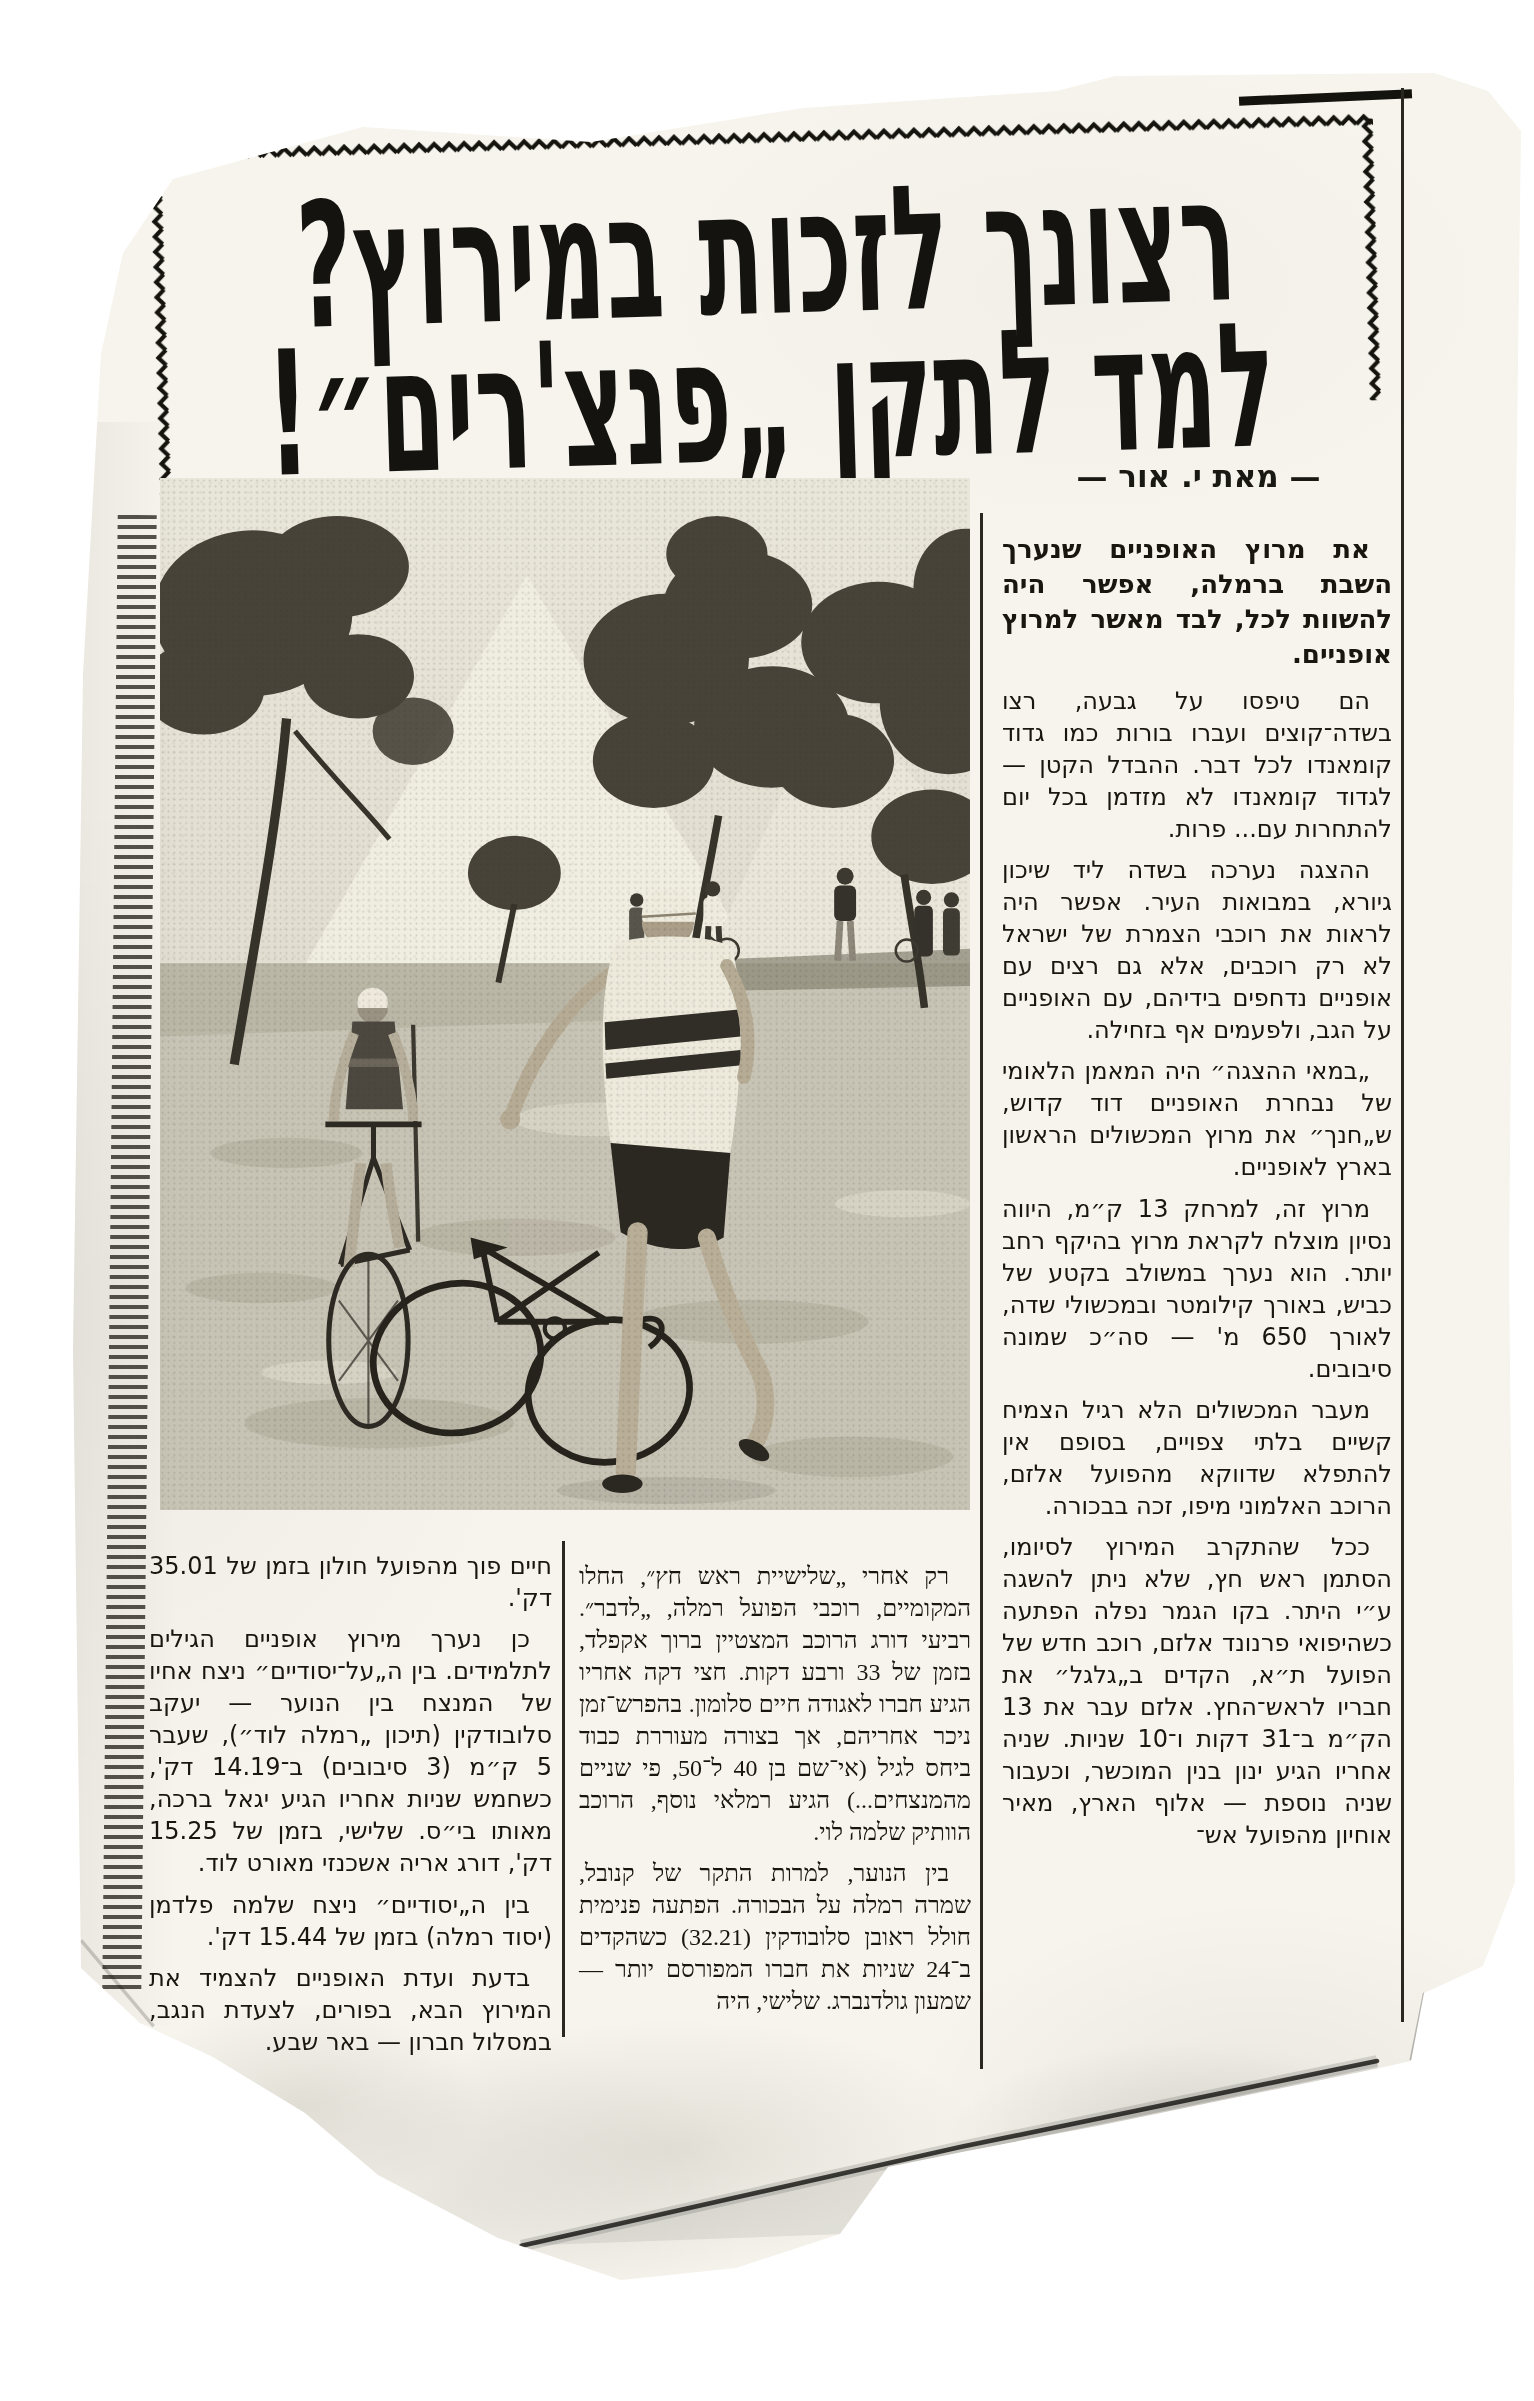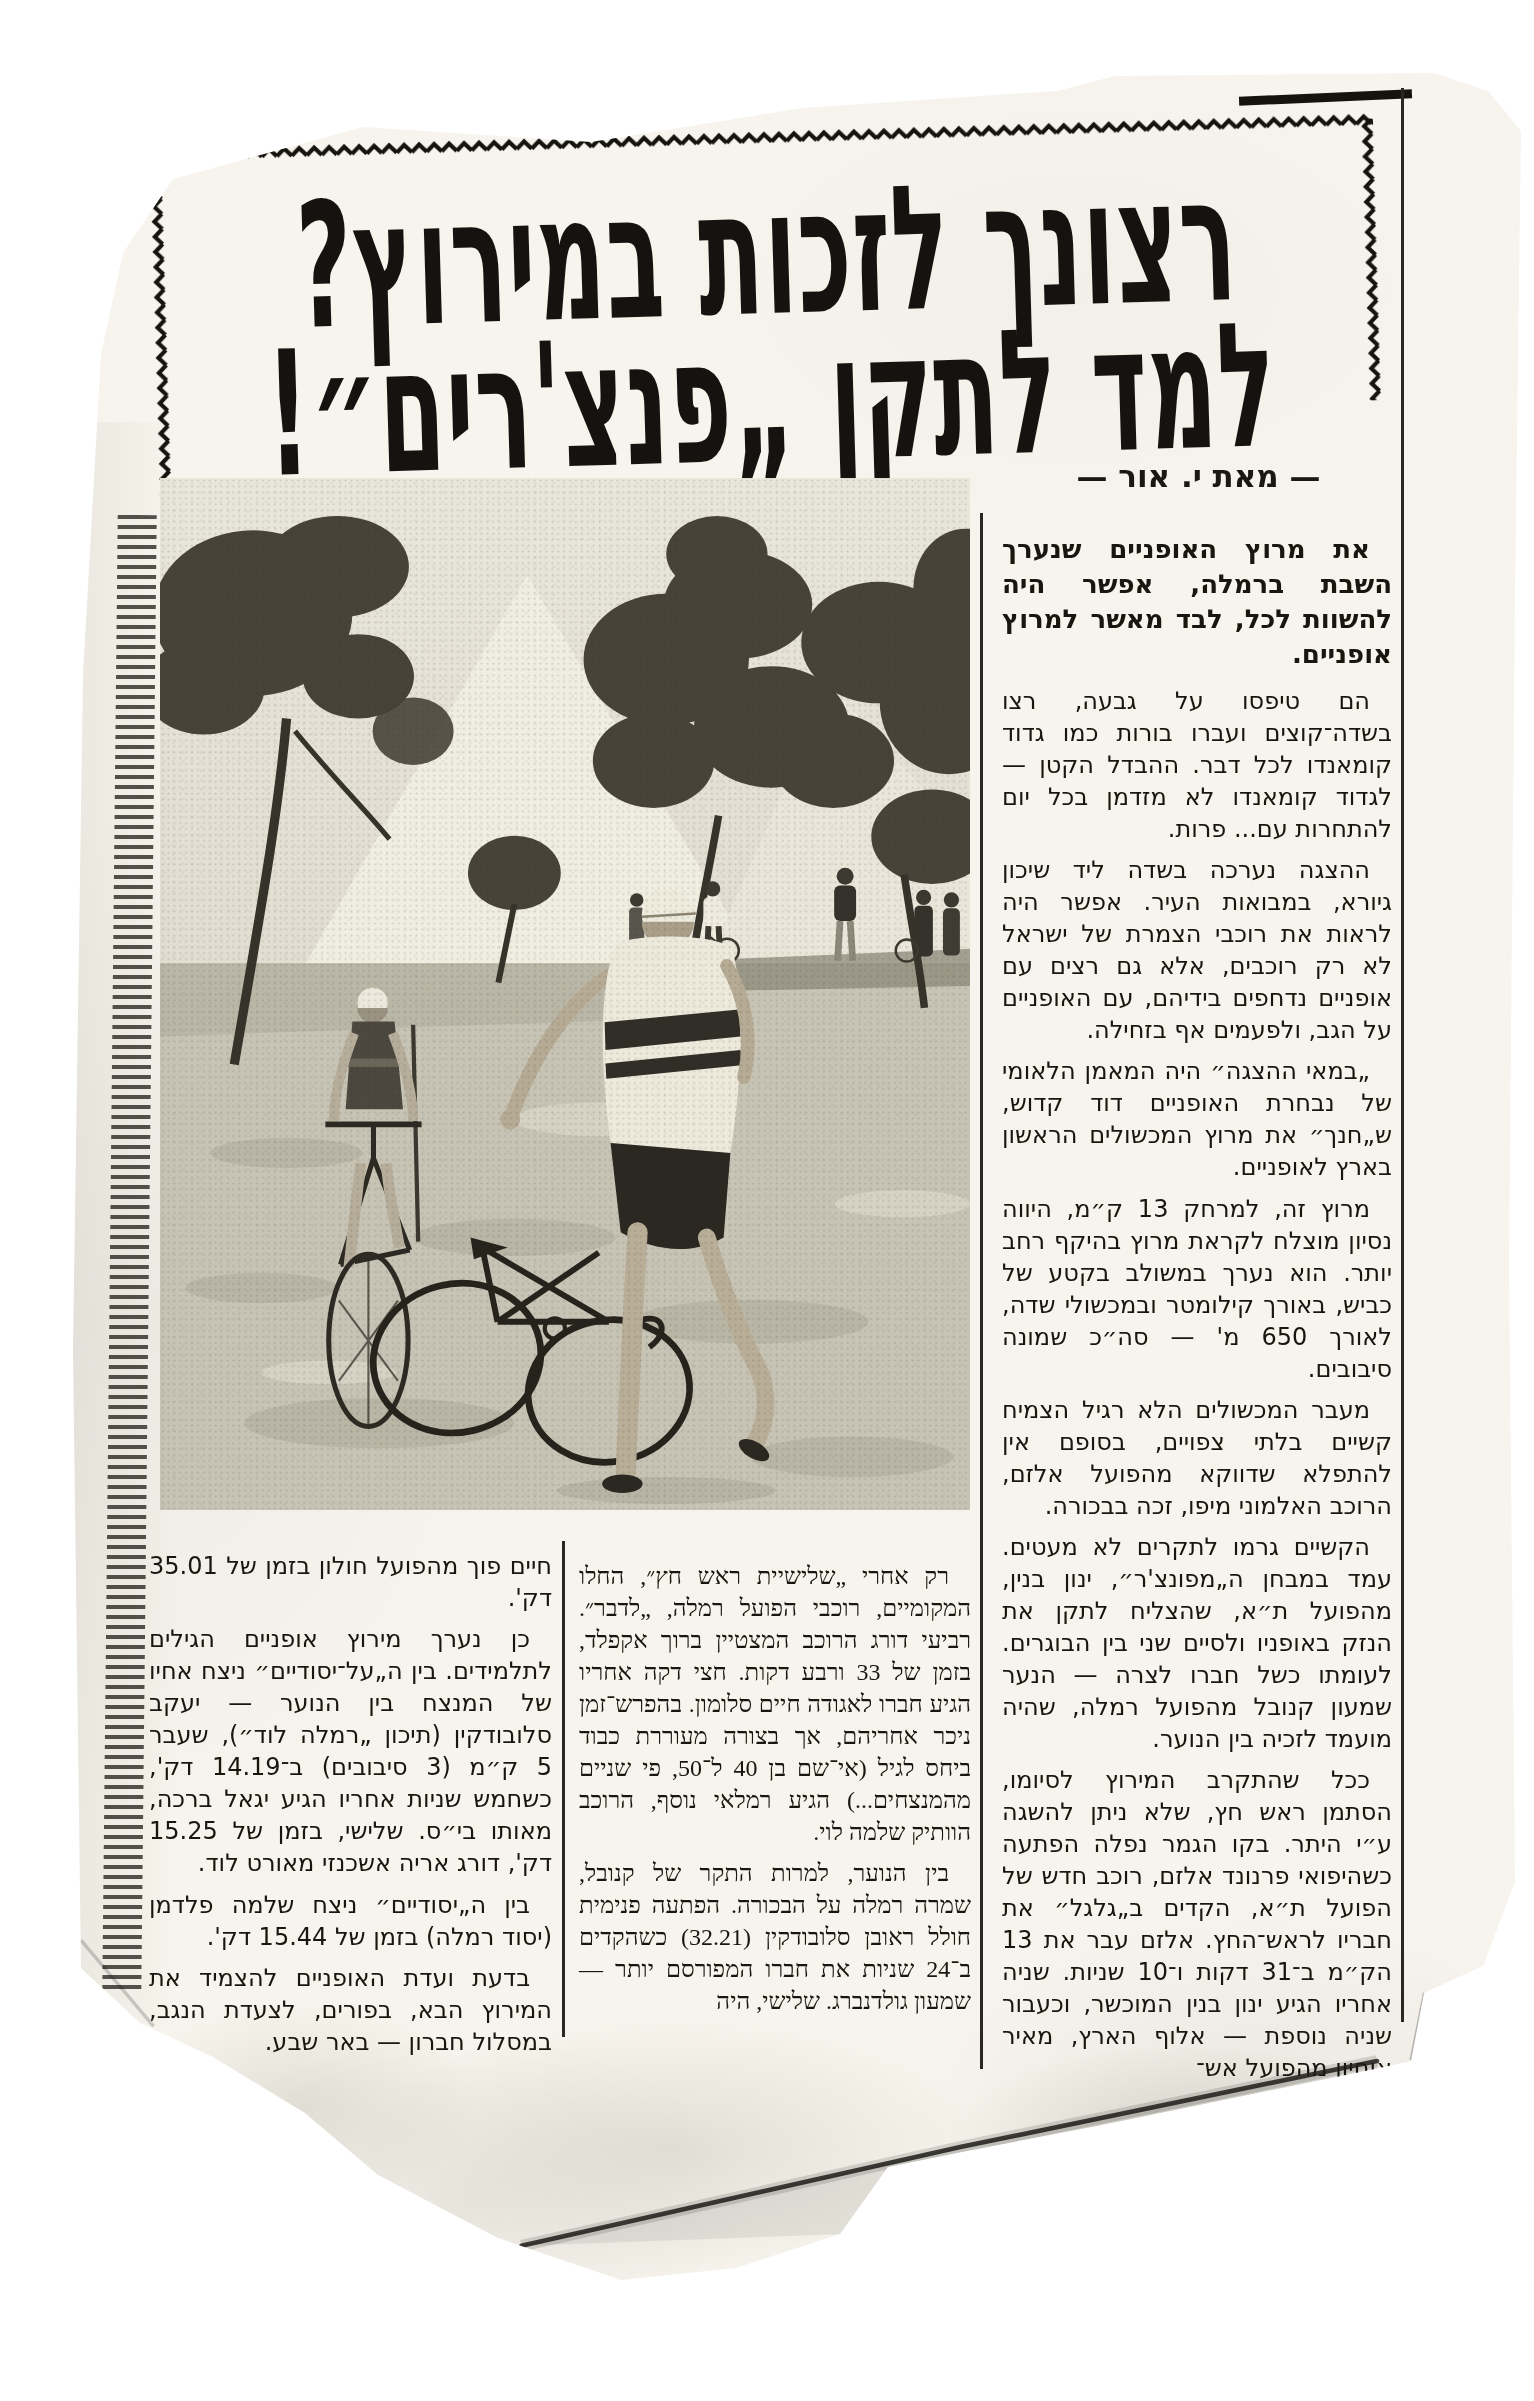--- a/index.html
+++ b/index.html
@@ -231,21 +231,20 @@
       </svg>
     </div>
 
     <div class="col right-col">
       <p class="lead">את מרוץ האופניים שנערך השבת ברמלה, אפשר היה להשוות לכל, לבד מאשר למרוץ אופניים.</p>
       <p>הם טיפסו על גבעה, רצו בשדה־קוצים ועברו בורות כמו גדוד קומאנדו לכל דבר. ההבדל הקטן — לגדוד קומאנדו לא מזדמן בכל יום להתחרות עם... פרות.</p>
       <p>ההצגה נערכה בשדה ליד שיכון גיורא, במבואות העיר. אפשר היה לראות את רוכבי הצמרת של ישראל לא רק רוכבים, אלא גם רצים עם אופניים נדחפים בידיהם, עם האופניים על הגב, ולפעמים אף בזחילה.</p>
       <p>„במאי ההצגה״ היה המאמן הלאומי של נבחרת האופניים דוד קדוש, ש„חנך״ את מרוץ המכשולים הראשון בארץ לאופניים.</p>
       <p>מרוץ זה, למרחק 13 ק״מ, היווה נסיון מוצלח לקראת מרוץ בהיקף רחב יותר. הוא נערך במשולב בקטע של כביש, באורך קילומטר ובמכשולי שדה, לאורך 650 מ' — סה״כ שמונה סיבובים.</p>
       <p>מעבר המכשולים הלא רגיל הצמיח קשיים בלתי צפויים, בסופם אין להתפלא שדווקא מהפועל אלזם, הרוכב האלמוני מיפו, זכה בבכורה.</p>
-      <p>הקשיים גרמו לתקרים לא מעטים. עמד במבחן ה„מפונצ'ר״, ינון בנין, מהפועל ת״א, שהצליח לתקן את הנזק באופניו ולסיים שני בין הבוגרים. לעומתו כשל חברו לצרה — הנער שמעון קנובל מהפועל רמלה, שהיה מועמד לזכיה בין הנוער.</p>
       <p>ככל שהתקרב המירוץ לסיומו, הסתמן ראש חץ, שלא ניתן להשגה ע״י היתר. בקו הגמר נפלה הפתעה כשהיפואי פרנונד אלזם, רוכב חדש של הפועל ת״א, הקדים ב„גלגל״ את חבריו לראש־החץ. אלזם עבר את 13 הק״מ ב־31 דקות ו־10 שניות. שניה אחריו הגיע ינון בנין המוכשר, וכעבור שניה נוספת — אלוף הארץ, מאיר אוחיון מהפועל אש־</p>
     </div>
 
     <div class="col mid-col">
       <p>רק אחרי „שלישיית ראש חץ״, החלו המקומיים, רוכבי הפועל רמלה, „לדבר״. רביעי דורג הרוכב המצטיין ברוך אקפלד, בזמן של 33 ורבע דקות. חצי דקה אחריו הגיע חברו לאגודה חיים סלומון. בהפרש־זמן ניכר אחריהם, אך בצורה מעוררת כבוד ביחס לגיל (אי־שם בן 40 ל־50, פי שניים מהמנצחים...) הגיע רמלאי נוסף, הרוכב הוותיק שלמה לוי.</p>
       <p>בין הנוער, למרות התקר של קנובל, שמרה רמלה על הבכורה. הפתעה פנימית חולל ראובן סלובודקין (32.21) כשהקדים ב־24 שניות את חברו המפורסם יותר — שמעון גולדנברג. שלישי, היה</p>
     </div>
 
     <div class="col left-col">
       <p class="noindent">חיים פוך מהפועל חולון בזמן של 35.01 דק'.</p>

